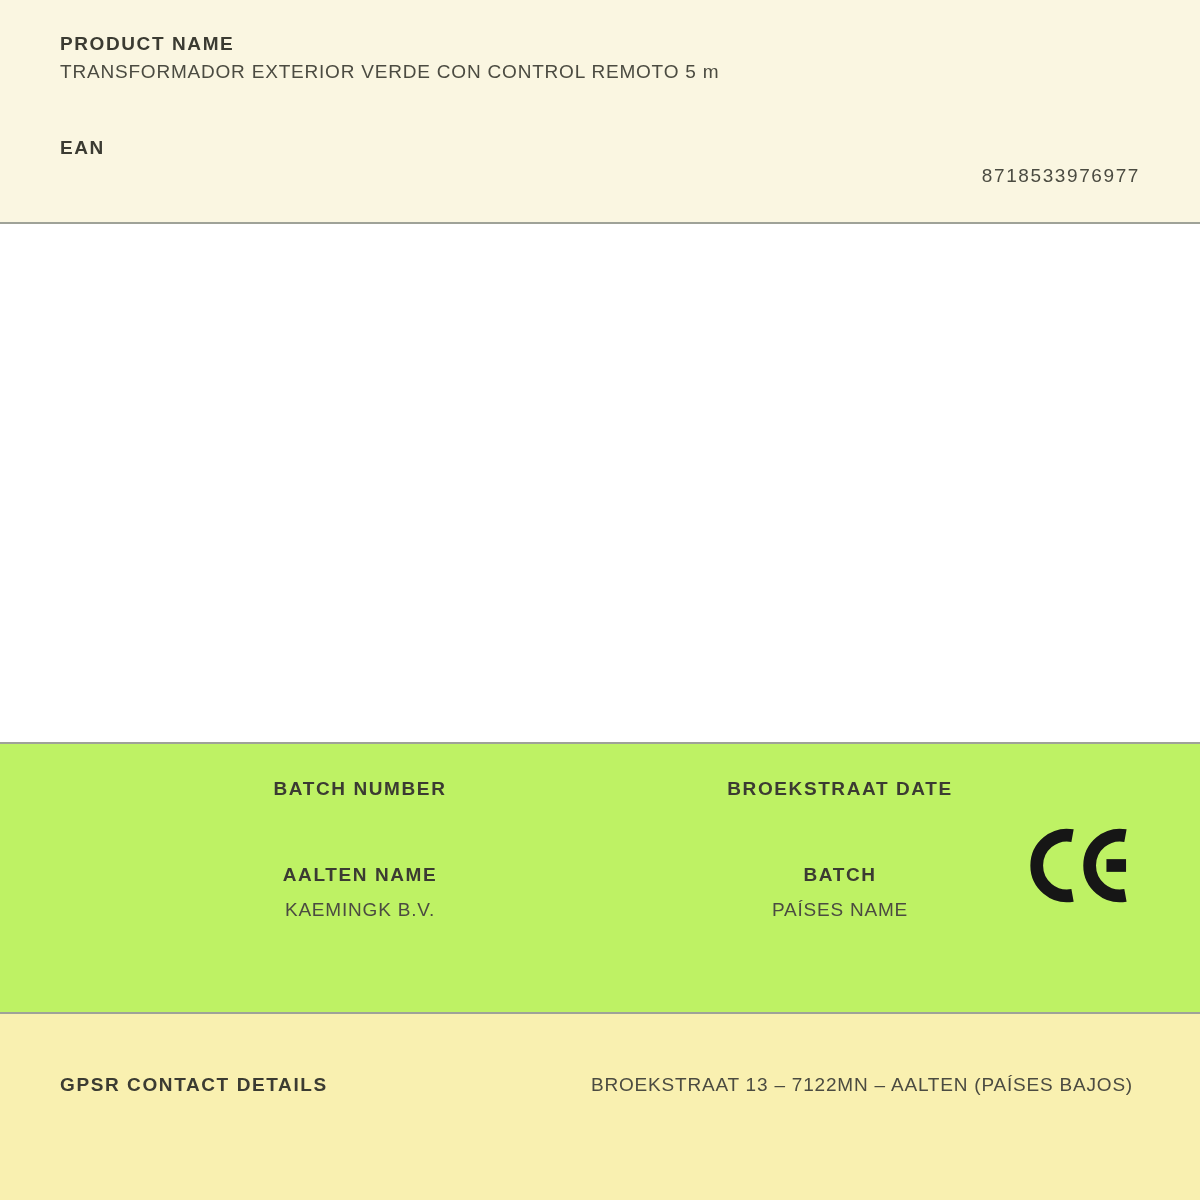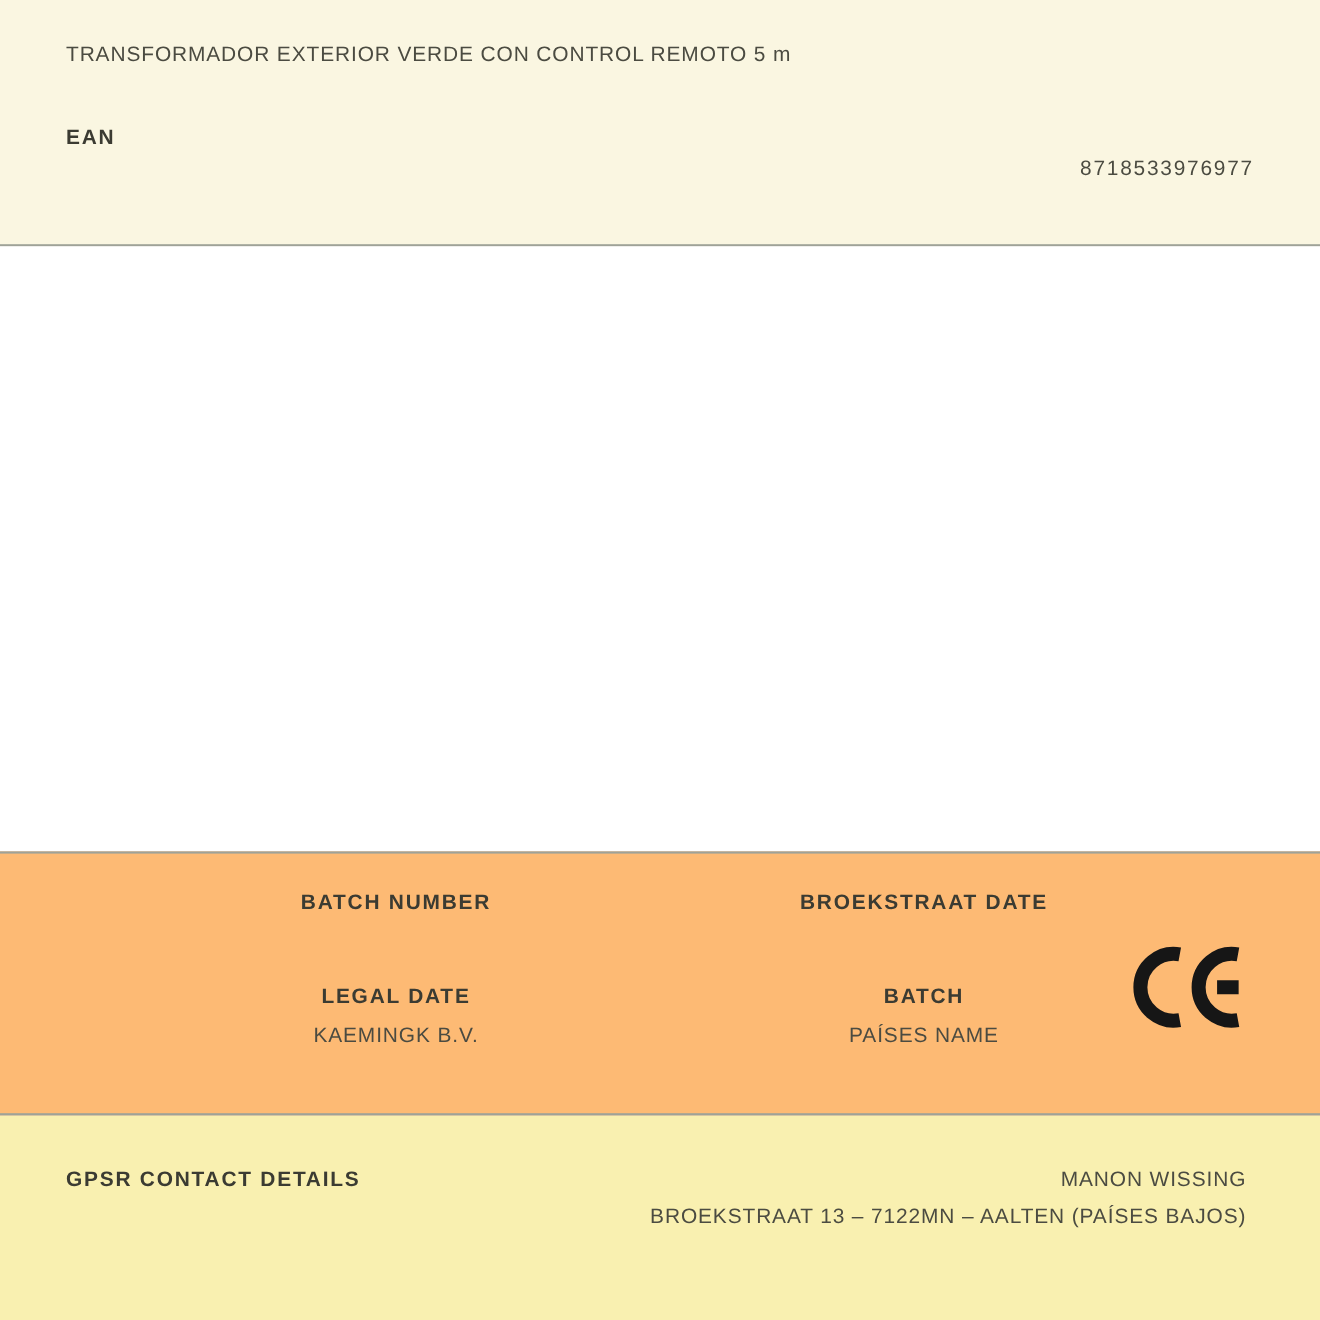--- a/index.html
+++ b/index.html
@@ -42,22 +42,22 @@
   .ean-block .field-value { letter-spacing: 1.6px; text-align: right; }
 
   
   .image-area {
     background: #ffffff;
     flex: 1 1 auto;
   }
 
   
   .info-section {
-    background: #fdba74;
-    height: 240px;
+    background: #bef264;
+    height: 272px;
     flex: 0 0 auto;
     border-top: 2px solid #9fa298;
     border-bottom: 2px solid #9fa298;
     position: relative;
   }
   .info-grid {
     width: 960px;
     margin: 0 auto;
     display: grid;
     grid-template-columns: 1fr 1fr;
@@ -72,21 +72,21 @@
     top: 84px;
     width: 98px;
     height: 75px;
   }
 
   
   .footer-section {
     background: #f9f0b0;
     height: 186px;
     flex: 0 0 auto;
-    padding: 48px 67px 0 60px;
+    padding: 60px 67px 0 60px;
     display: flex;
     justify-content: space-between;
     align-items: flex-start;
   }
   .contact-block {
     text-align: right;
   }
   .contact-line {
     font-size: 19px;
     letter-spacing: 0.8px;
@@ -95,52 +95,52 @@
   }
   .contact-line + .contact-line { margin-top: 12px; }
 </style>
 </head>
 <body>
 
 <div class="page">
 
   <div class="top-section">
     <div>
+      <div class="field-label">PRODUCT NAME</div>
       <div class="field-value">TRANSFORMADOR EXTERIOR VERDE CON CONTROL REMOTO 5 m</div>
     </div>
     <div class="ean-block">
       <div class="field-label">EAN</div>
       <div class="field-value">8718533976977</div>
     </div>
   </div>
 
   <div class="image-area"></div>
 
   <div class="info-section">
     <div class="info-grid row-1">
       <div class="field-label">BATCH NUMBER</div>
       <div class="field-label">BROEKSTRAAT DATE</div>
     </div>
     <div class="info-grid row-2">
-      <div class="field-label">LEGAL DATE</div>
+      <div class="field-label">AALTEN NAME</div>
       <div class="field-label">BATCH</div>
     </div>
     <div class="info-grid row-3">
       <div class="field-value" style="margin-top:0">KAEMINGK B.V.</div>
       <div class="field-value" style="margin-top:0">PAÍSES NAME</div>
     </div>
 
     <svg class="ce-mark" viewBox="0 0 100 76" fill="none" stroke="#161616" stroke-width="13" stroke-linecap="butt">
       <path d="M 43.4 7.5 A 31 31 0 1 0 43.4 68.5"></path>
       <path d="M 97.4 7.5 A 31 31 0 1 0 97.4 68.5"></path>
       <path d="M 78 38 H 98"></path>
     </svg>
   </div>
 
   <div class="footer-section">
     <div class="field-label">GPSR CONTACT DETAILS</div>
     <div class="contact-block">
-      <div class="contact-line">MANON WISSING</div>
       <div class="contact-line">BROEKSTRAAT 13 – 7122MN – AALTEN (PAÍSES BAJOS)</div>
     </div>
   </div>
 
 </div>
 
 </body></html>

